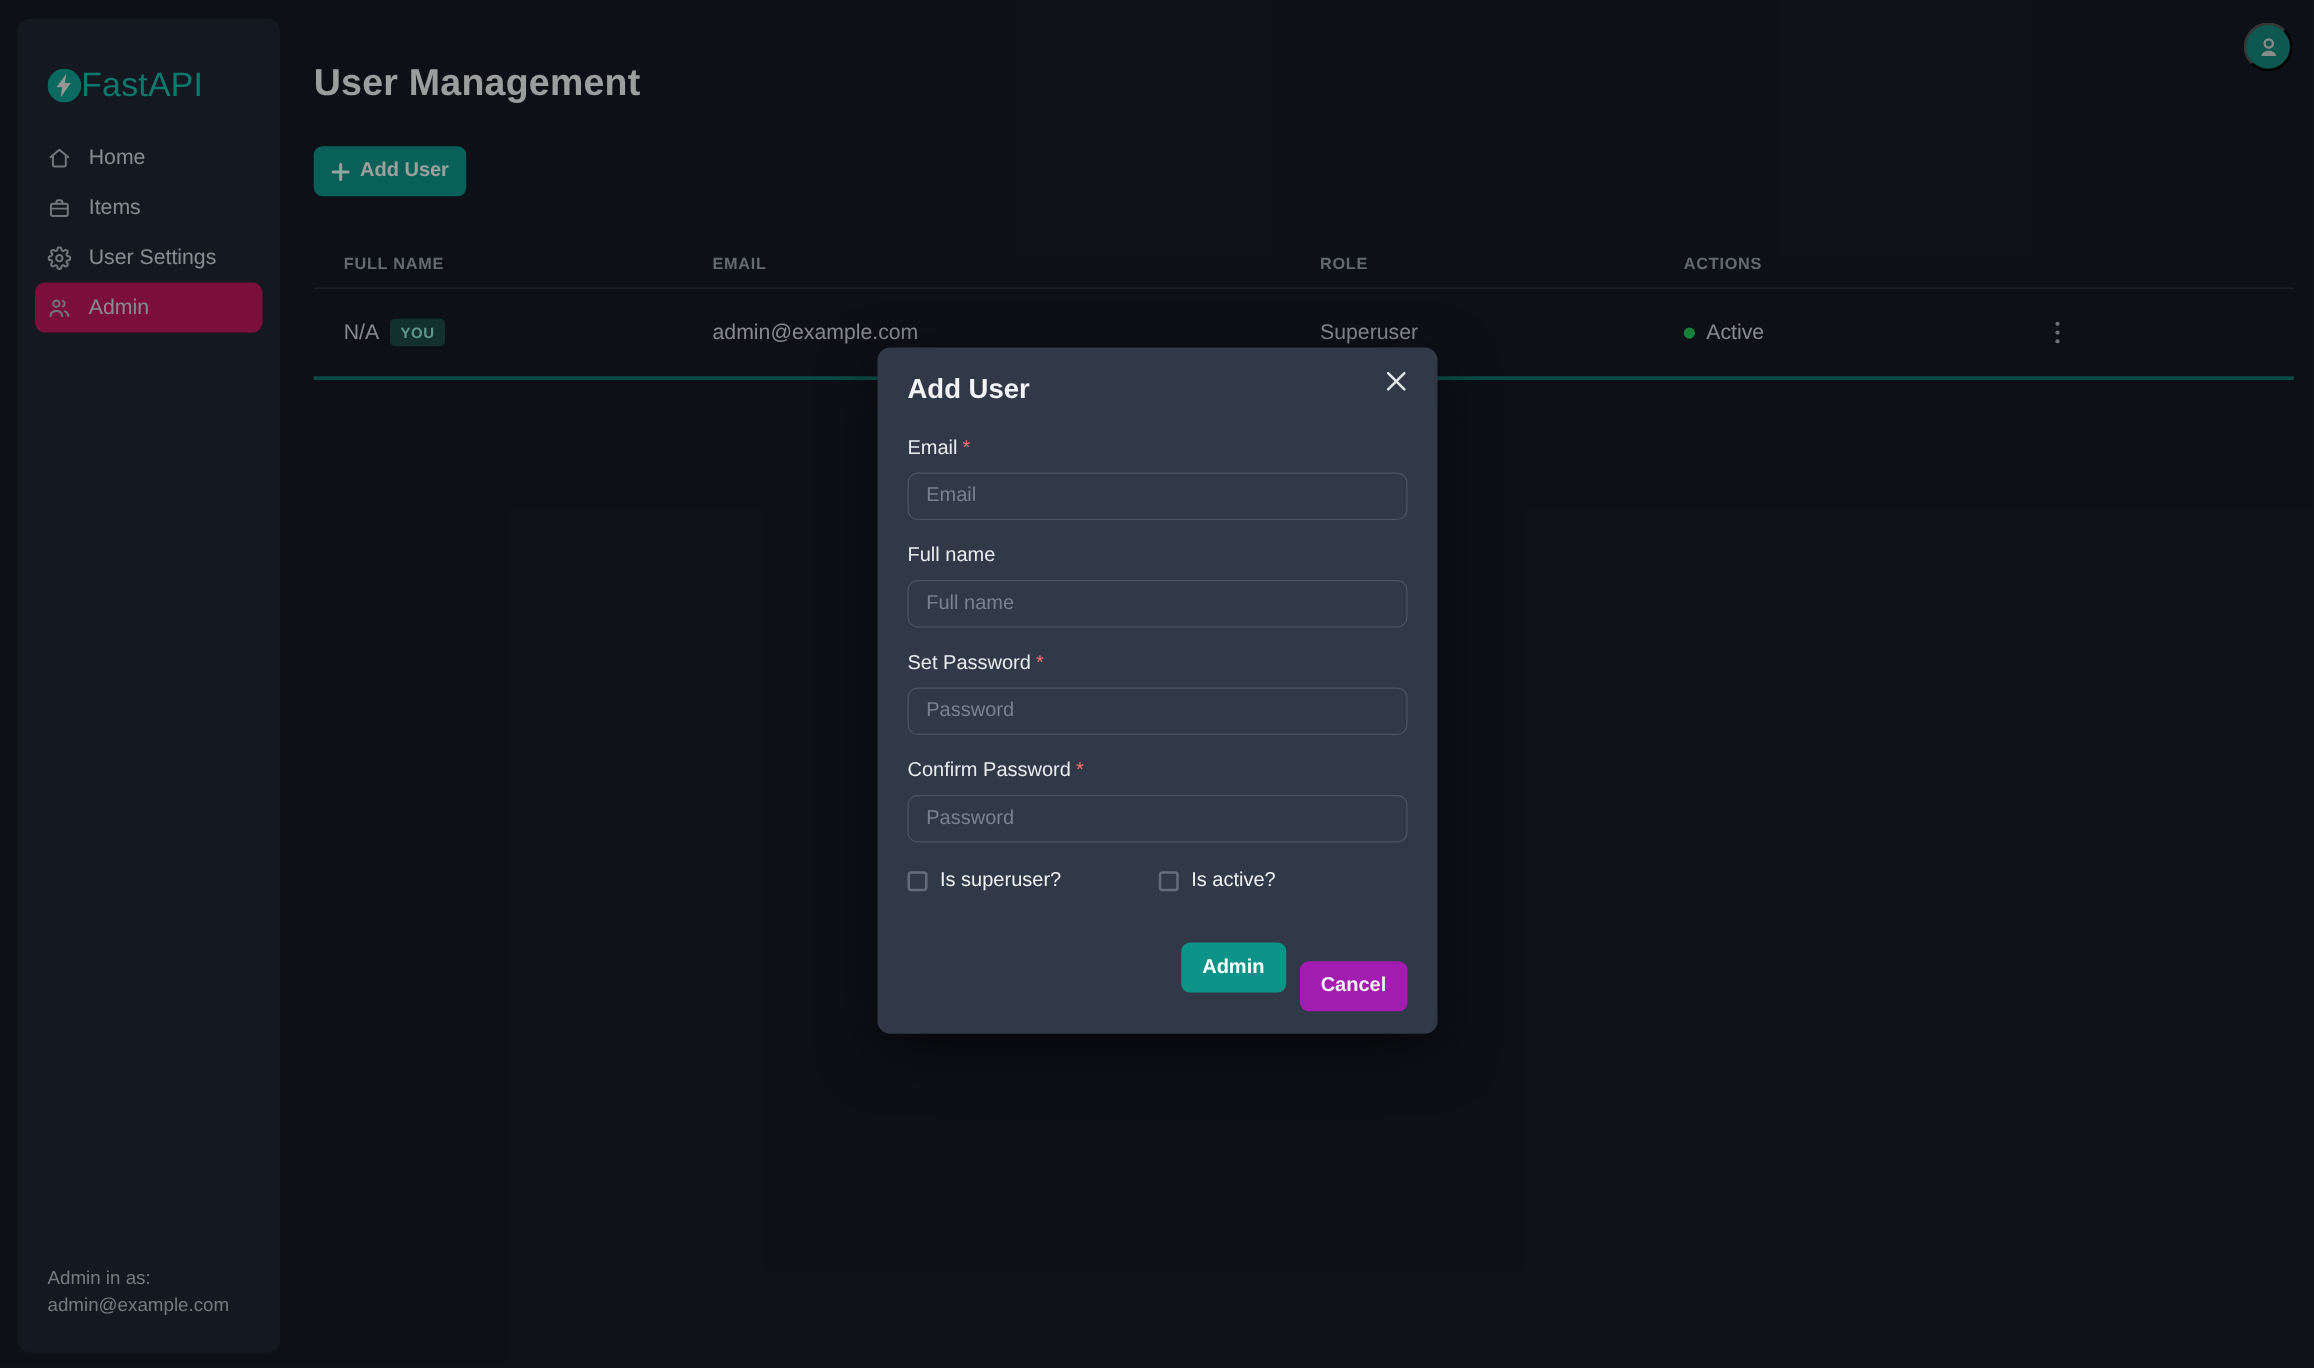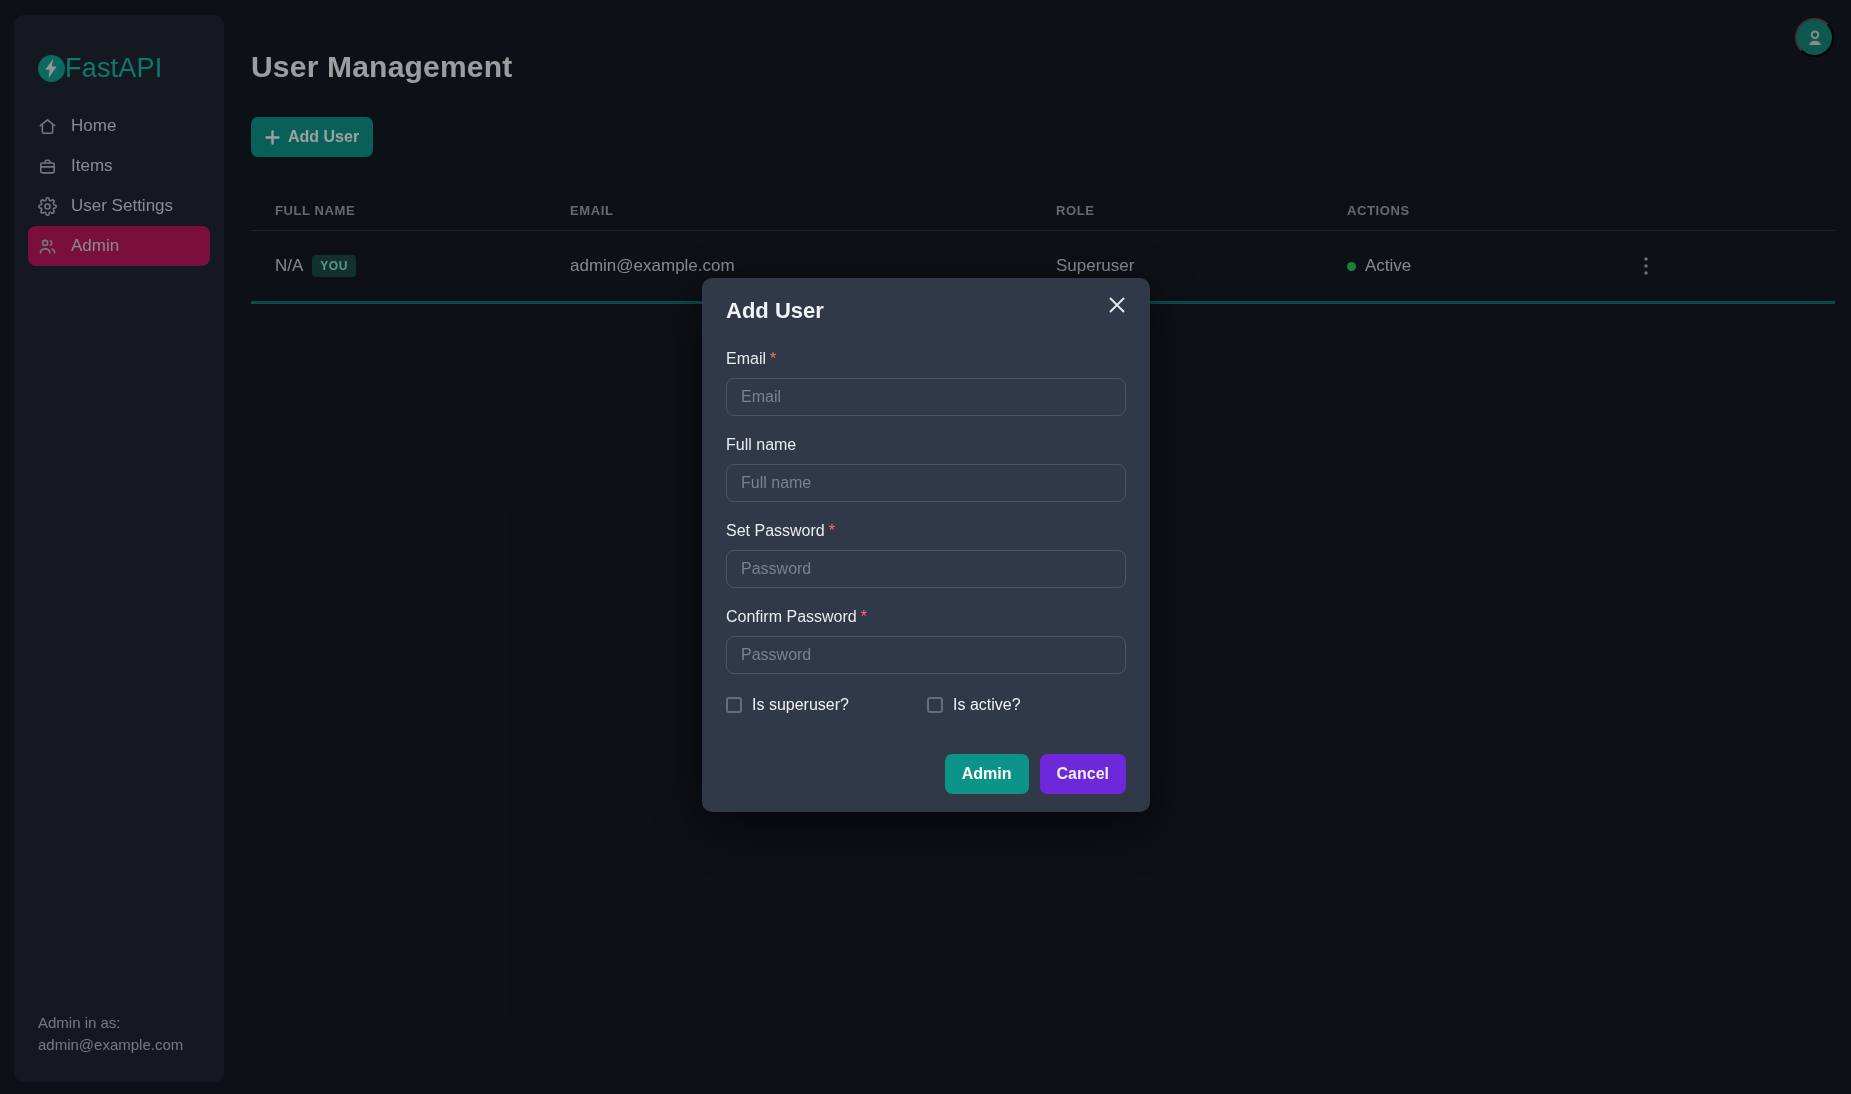--- a/index.html
+++ b/index.html
@@ -89,21 +89,21 @@
   .checkbox-group.g1 { width:201px; }
   .checkbox {
     width:16px; height:16px; border:2px solid #646d7b; border-radius:3px; background:transparent;
     cursor:pointer; flex:0 0 auto;
   }
   .checkbox-label { font-size:16px; color:#eff1f4; }
   .modal-actions { margin-top:40px; display:flex; justify-content:flex-end; gap:11px; }
   .btn { height:40px; padding:0 17px; border:none; border-radius:7px; font-size:16px; font-weight:bold;
     font-family:inherit; cursor:pointer; }
   .btn-save { background:#0d9488; color:#ffffff; }
-  .btn-cancel { background:#6d28d9; color:#eef0f3; }
+  .btn-cancel { background:#a21caf; color:#eef0f3;margin-top:15px; }
 </style>
 </head>
 <body>
 
 <aside class="sidebar">
   <div class="logo-row">
     <span>
       <svg width="27" height="27" viewBox="0 0 24 24">
         <circle cx="12" cy="12" r="12" fill="#11a192"></circle>
         <path d="M13.4 3.6 6.4 13.2h4l-1.1 7.2 7.3-10.2h-4.3z" fill="#e2e8e6"></path>

